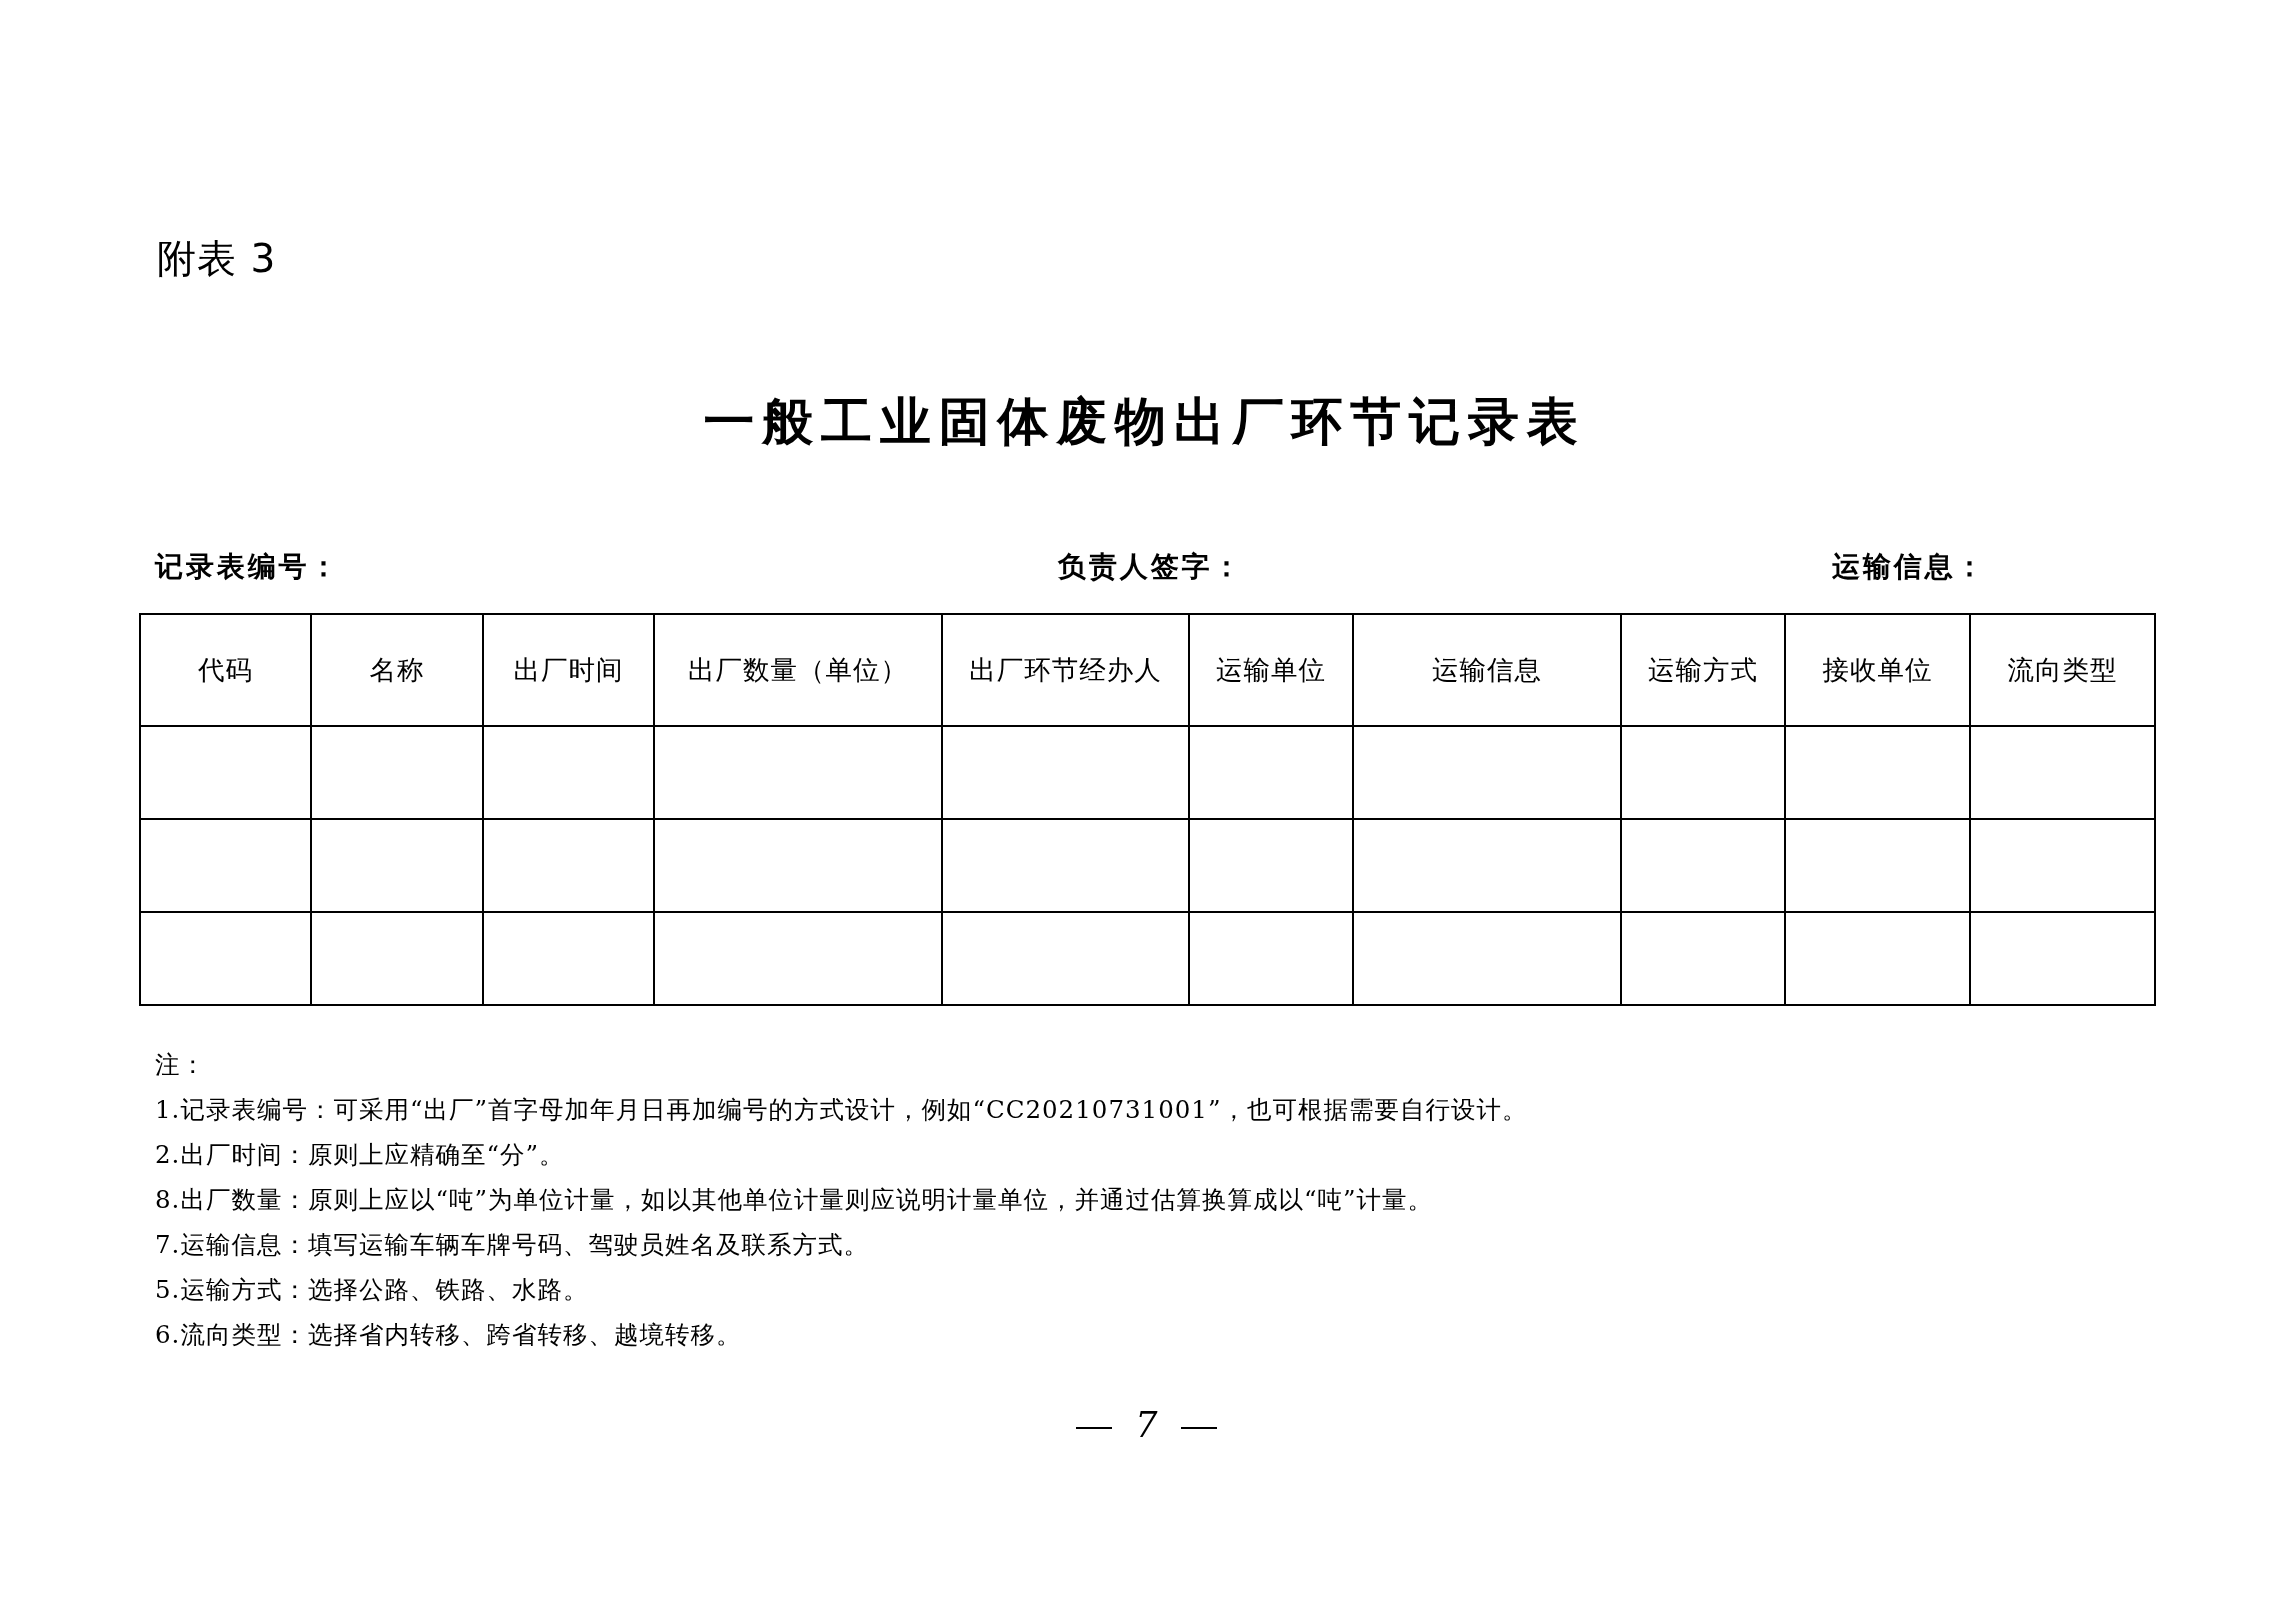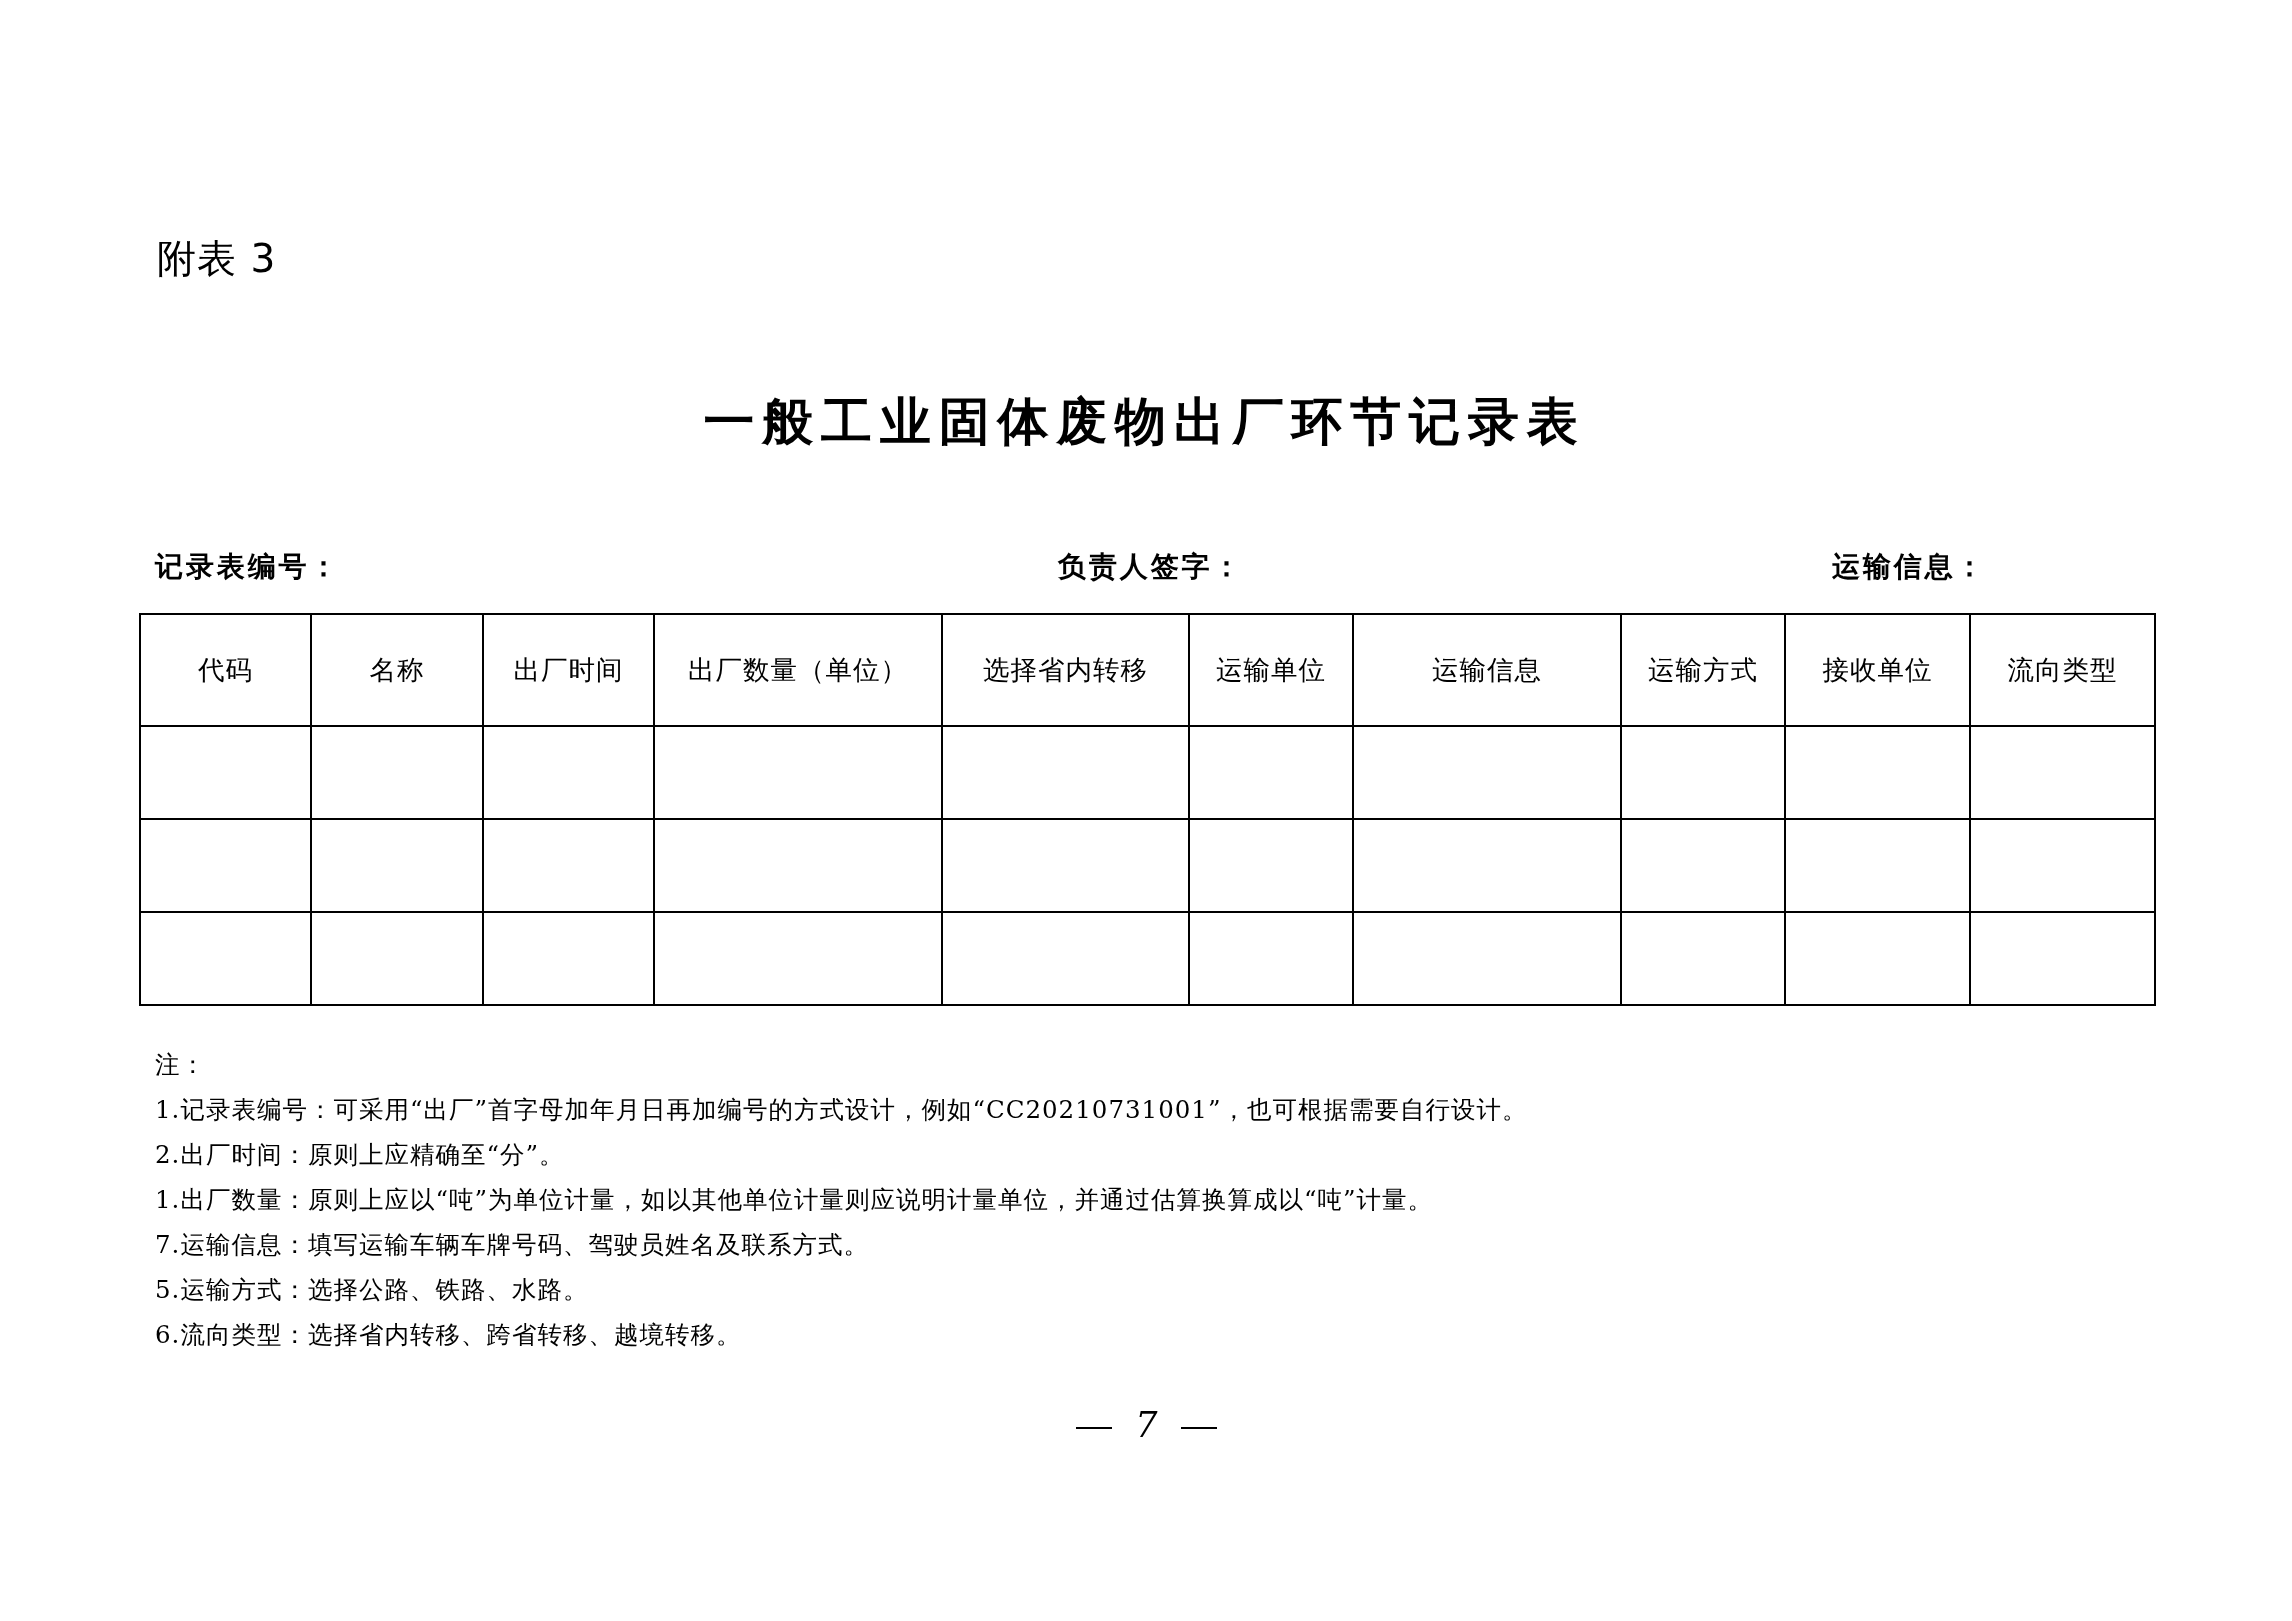--- a/index.html
+++ b/index.html
@@ -144,21 +144,21 @@
         <col style="width: 164px;">
         <col style="width: 185px;">
         <col style="width: 185px;">
       </colgroup>
     <thead>
       <tr>
         <th>代码</th>
         <th>名称</th>
         <th>出厂时间</th>
         <th>出厂数量（单位）</th>
-        <th>选择省内转移</th>
+        <th>出厂环节经办人</th>
         <th>运输单位</th>
         <th>运输信息</th>
         <th>运输方式</th>
         <th>接收单位</th>
         <th>流向类型</th>
       </tr>
     </thead>
     <tbody>
       <tr>
         <td></td>
@@ -196,21 +196,21 @@
         <td></td>
         <td></td>
       </tr>
     </tbody>
   </table>
 
   <div class="notes">
     <div class="note-line">注：</div>
     <div class="note-line">1.记录表编号：可采用“出厂”首字母加年月日再加编号的方式设计，例如“CC20210731001”，也可根据需要自行设计。</div>
     <div class="note-line">2.出厂时间：原则上应精确至“分”。</div>
-    <div class="note-line">1.出厂数量：原则上应以“吨”为单位计量，如以其他单位计量则应说明计量单位，并通过估算换算成以“吨”计量。</div>
+    <div class="note-line">8.出厂数量：原则上应以“吨”为单位计量，如以其他单位计量则应说明计量单位，并通过估算换算成以“吨”计量。</div>
     <div class="note-line">7.运输信息：填写运输车辆车牌号码、驾驶员姓名及联系方式。</div>
     <div class="note-line">5.运输方式：选择公路、铁路、水路。</div>
     <div class="note-line">6.流向类型：选择省内转移、跨省转移、越境转移。</div>
   </div>
 
   <div class="page-number">
     <span class="dash"></span><span class="num">7</span><span class="dash"></span>
   </div>
 
 </div>

